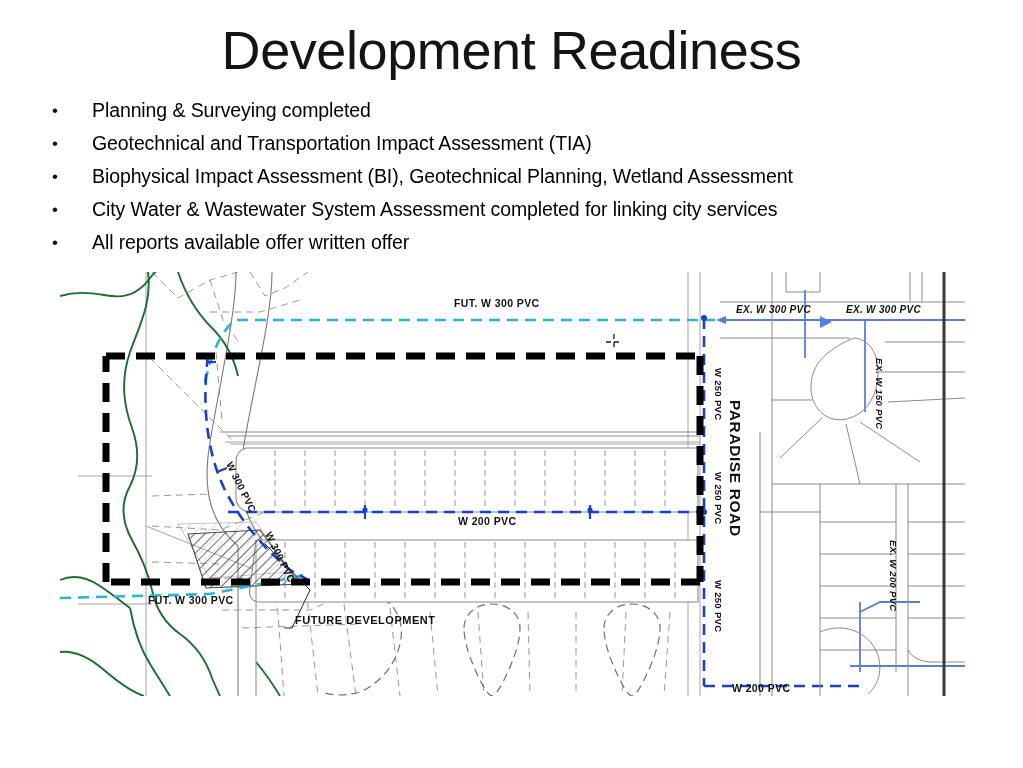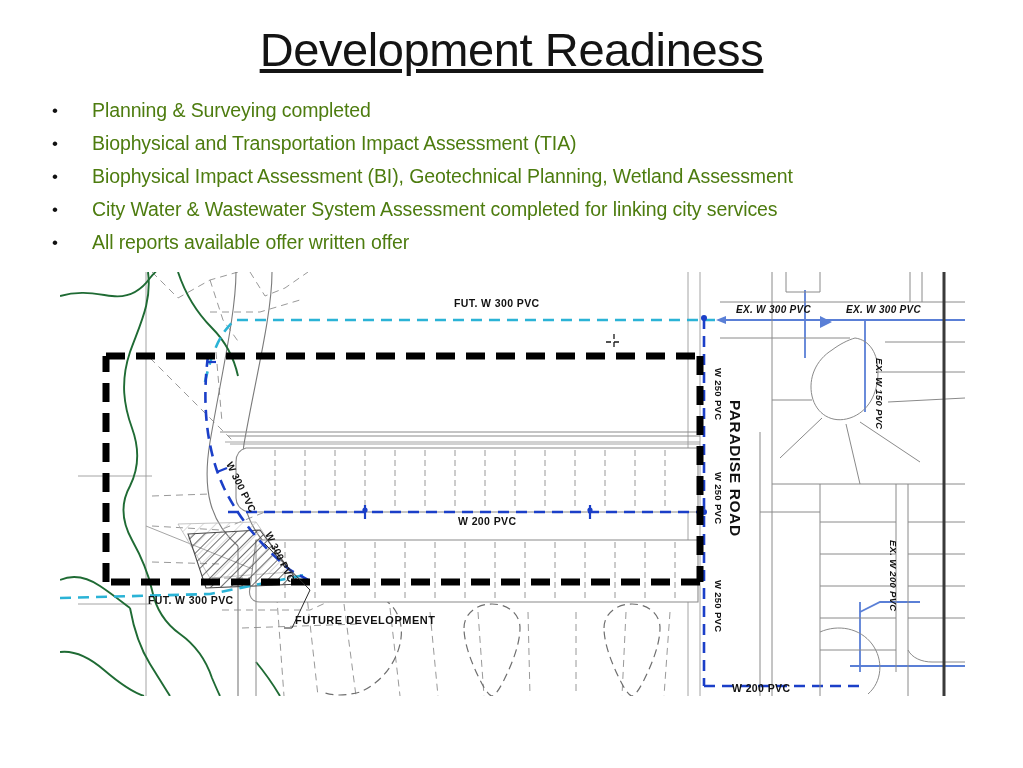--- a/index.html
+++ b/index.html
@@ -11,49 +11,48 @@
     color:#111111;
     overflow:hidden;
     position:relative;
   }
   #slide{position:relative;width:1023px;height:768px;background:#fff;}
 
   
   .slide-title{
     position:absolute;left:0;top:22px;width:1023px;
     text-align:center;
-    font-size:47px;
+    font-size:54px;
     line-height:56px;
     font-weight:400;
     font-family:"Liberation Sans Narrow","Liberation Sans",sans-serif;
     letter-spacing:-0.4px;
     color:#141414;
     white-space:nowrap;
-    text-decoration:underline;
   }
 
   
   .bullets{
     position:absolute;left:52px;top:94px;width:940px;
   }
   .bullet-row{
     display:flex;align-items:flex-start;
     height:33px;
     font-size:19.5px;
     line-height:33px;
   }
   .bullet-mark{
     width:40px;flex:0 0 40px;
     font-size:17px;line-height:33px;
     text-align:left;color:#111;
   }
   .bullet-text{
     flex:1 1 auto;
     font-size:19.5px;line-height:33px;
-    white-space:nowrap;color:#4d7c0f;
+    white-space:nowrap;color:#000000;
     letter-spacing:-0.1px;
   }
 
   
   .plan-wrap{
     position:absolute;left:60px;top:272px;width:905px;height:424px;
   }
   .plan-svg{display:block;width:905px;height:424px;}
 </style>
 </head>
@@ -65,21 +64,21 @@
 
   <div class="bullets">
 
     <div class="bullet-row">
       <span class="bullet-mark">•</span>
       <span class="bullet-text">Planning &amp; Surveying completed</span>
     </div>
 
     <div class="bullet-row">
       <span class="bullet-mark">•</span>
-      <span class="bullet-text">Biophysical and Transportation Impact Assessment (TIA)</span>
+      <span class="bullet-text">Geotechnical and Transportation Impact Assessment (TIA)</span>
     </div>
 
     <div class="bullet-row">
       <span class="bullet-mark">•</span>
       <span class="bullet-text">Biophysical Impact Assessment (BI), Geotechnical Planning, Wetland Assessment</span>
     </div>
 
     <div class="bullet-row">
       <span class="bullet-mark">•</span>
       <span class="bullet-text">City Water &amp; Wastewater System Assessment completed for linking city services</span>

